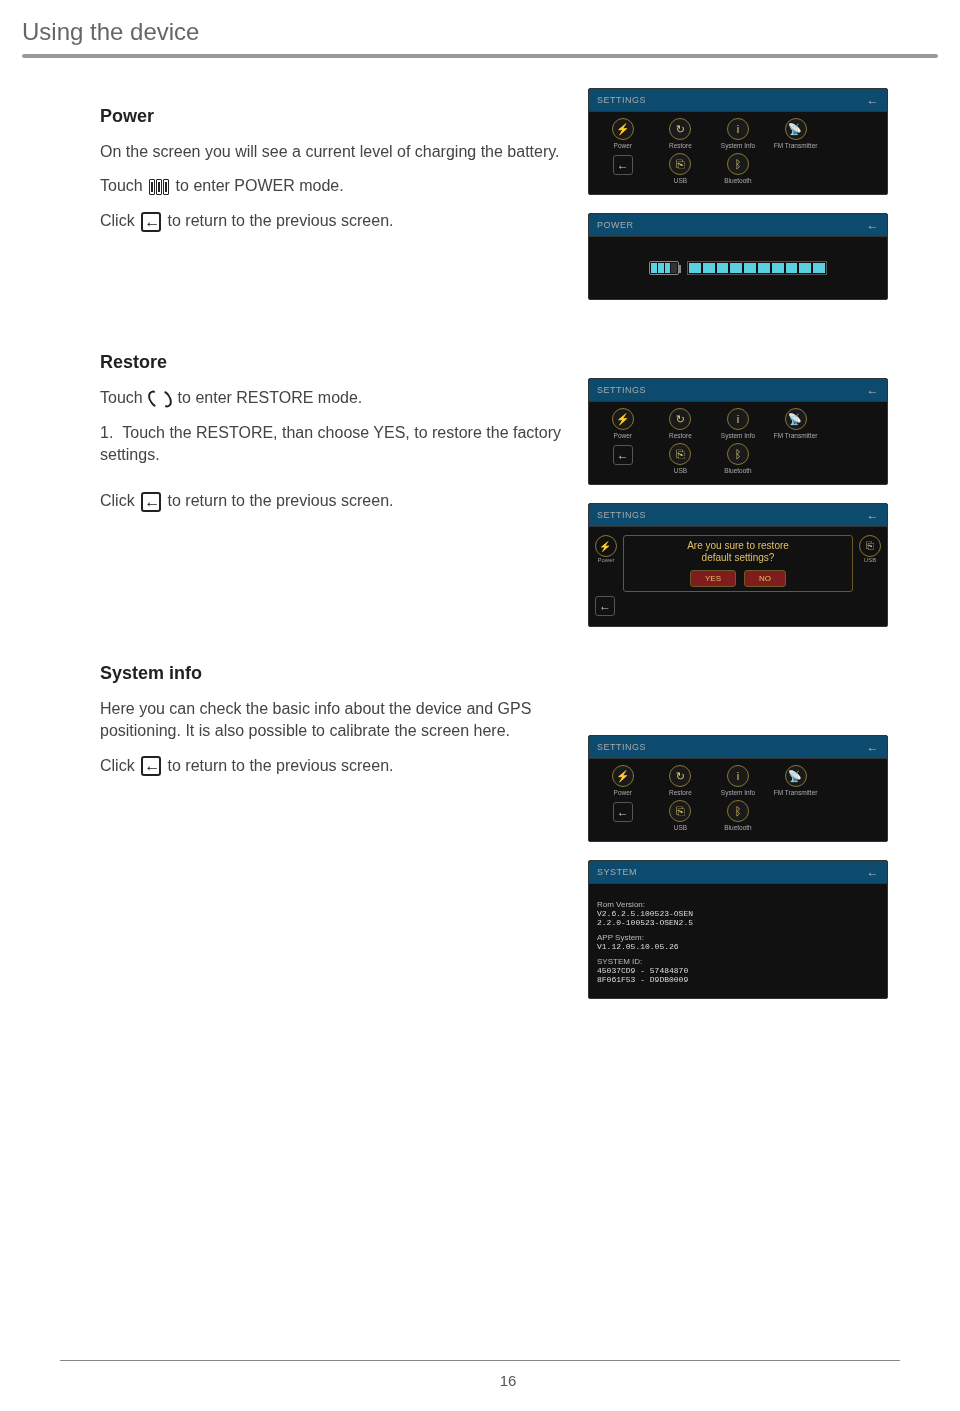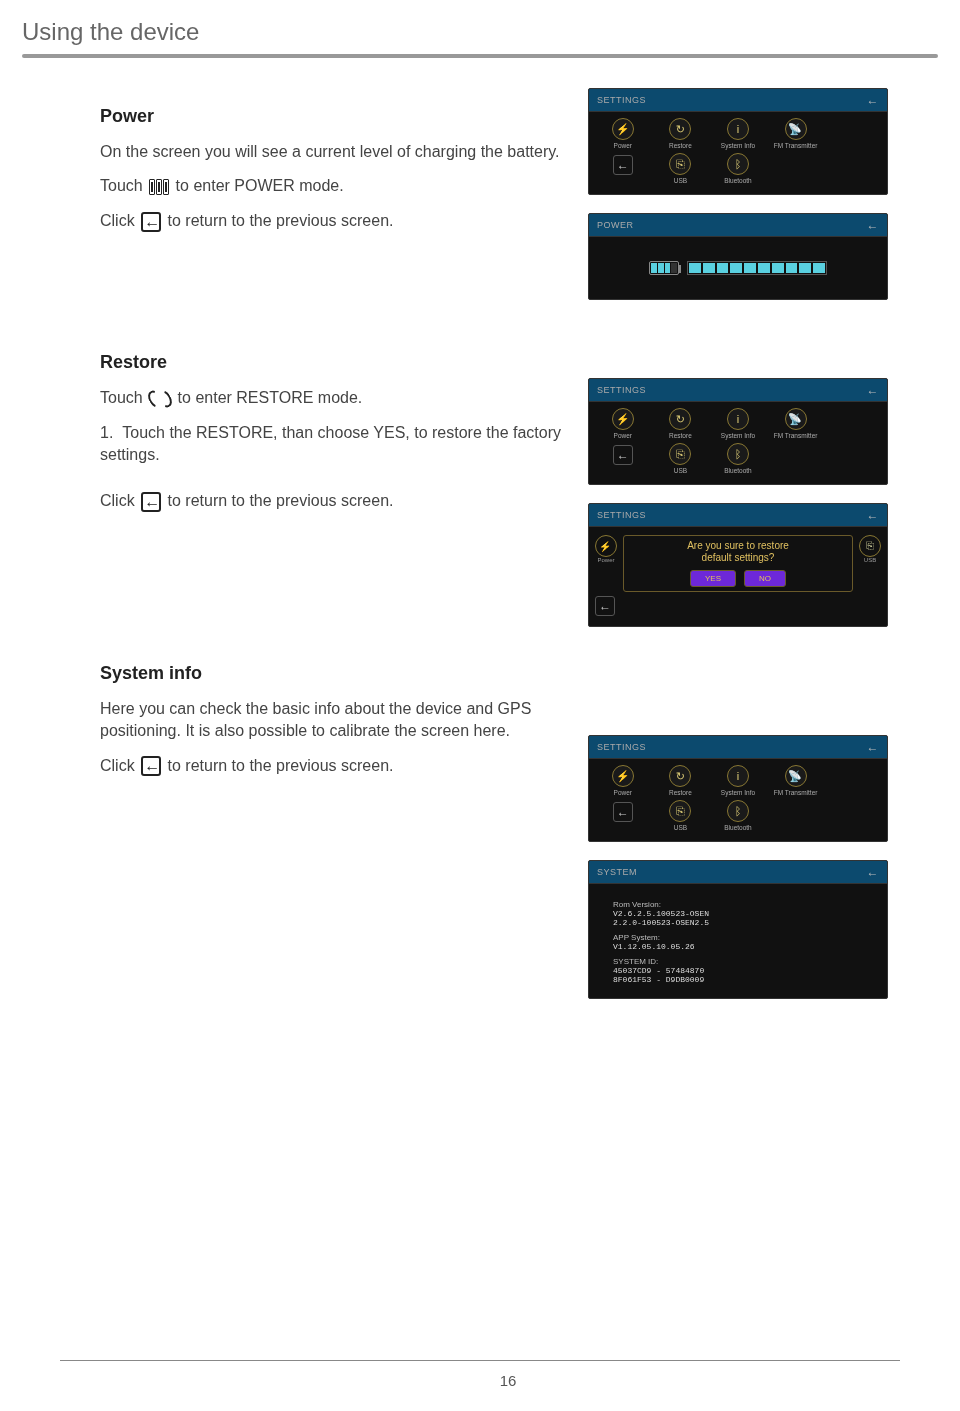--- a/index.html
+++ b/index.html
@@ -214,23 +214,23 @@
     text-align: center;
   }
   .dlg-text { font-size: 10px; color: #e0c060; line-height: 1.2; }
   .dlg-btns { display: flex; gap: 8px; justify-content: center; margin-top: 6px; }
   .dlg-btn {
     border: 1px solid #6a5a2a;
     border-radius: 3px;
     padding: 3px 14px;
     font-size: 8px;
     color: #e0c060;
-    background: #6d28d9;
-  }
-  .sysinfo-body { padding: 10px 12px 14px 24px; }
+    background: #7f1d1d;
+  }
+  .sysinfo-body { padding: 10px 12px 14px 8px; }
   .sysinfo-label { font-size: 8px; color: #bbb; margin-top: 6px; }
   .sysinfo-val { font-size: 8px; color: #ddd; font-family: Liberation Mono, monospace; }
   .footer-rule {
     position: absolute;
     left: 60px; right: 60px;
     bottom: 50px;
     height: 1px;
     background: #888;
   }
   .page-num {

